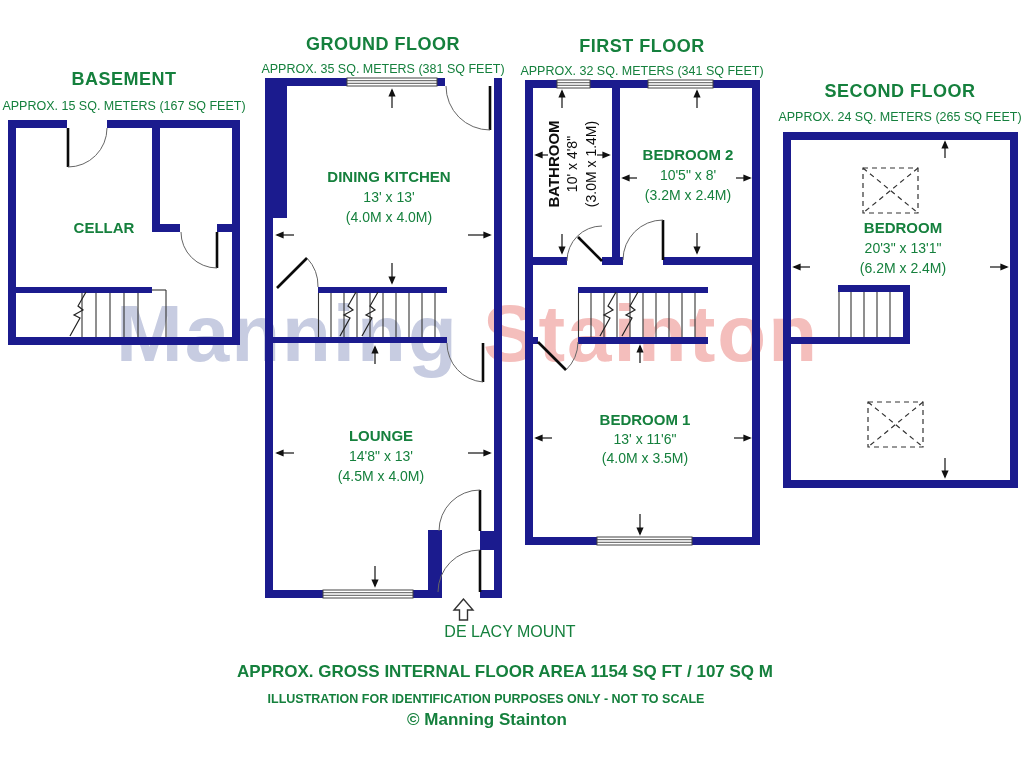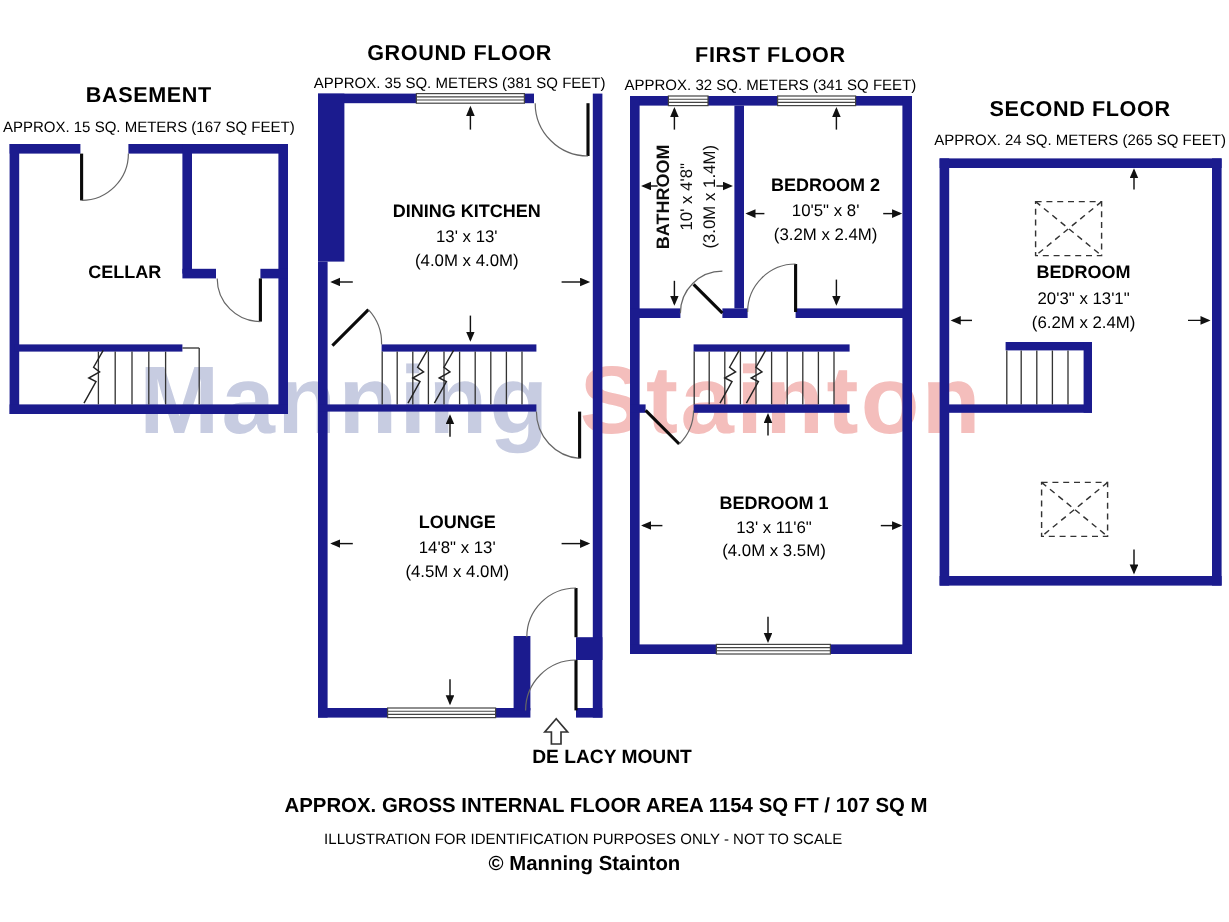--- a/index.html
+++ b/index.html
@@ -16,31 +16,31 @@
   .lf{stroke:#0a0a0a;stroke-width:2.6;fill:none;}
   .arc{stroke:#666;stroke-width:1;fill:none;}
   .tread{stroke:#333;stroke-width:1.1;fill:none;}
   .zig{stroke:#222;stroke-width:1.2;fill:none;}
   .arr{stroke:#111;stroke-width:1.2;fill:none;marker-end:url(#ah);}
   .win{fill:#fff;stroke:#444;stroke-width:1;}
   .winln{stroke:#444;stroke-width:0.9;}
   .dash{stroke:#333;stroke-width:1.2;fill:none;stroke-dasharray:5 4;}
   .entry{fill:#fff;stroke:#333;stroke-width:1.4;}
   
-  .lbl{position:absolute;transform:translateX(-50%);white-space:nowrap;color:#000000;
+  .lbl{position:absolute;transform:translateX(-50%);white-space:nowrap;color:#15803d;
        text-align:center;z-index:3;}
   .title{font-size:18px;font-weight:700;letter-spacing:.5px;}
   .area{font-size:12.5px;}
   .room{font-size:15px;font-weight:700;}
   .dim{font-size:14px;}
   .vlbl{position:absolute;transform:translate(-50%,-50%) rotate(-90deg);white-space:nowrap;
         color:#0d0d0d;z-index:3;}
-  .street{font-size:16px;font-weight:700;}
+  .street{font-size:16px;font-weight:400;}
   .f1{font-size:17px;font-weight:700;margin-left:18px;}
-  .f2{font-size:12.5px;font-weight:400;}
+  .f2{font-size:12.5px;font-weight:700;}
   .f3{font-size:17px;font-weight:700;}
 </style>
 </head>
 <body>
 
 <div id="page">
 
   <div id="watermark"><span class="wm1">Manning</span><span> </span><span class="wm2">Stainton</span></div>
 
   <svg id="plan" width="1024" height="768" viewBox="0 0 1024 768">

